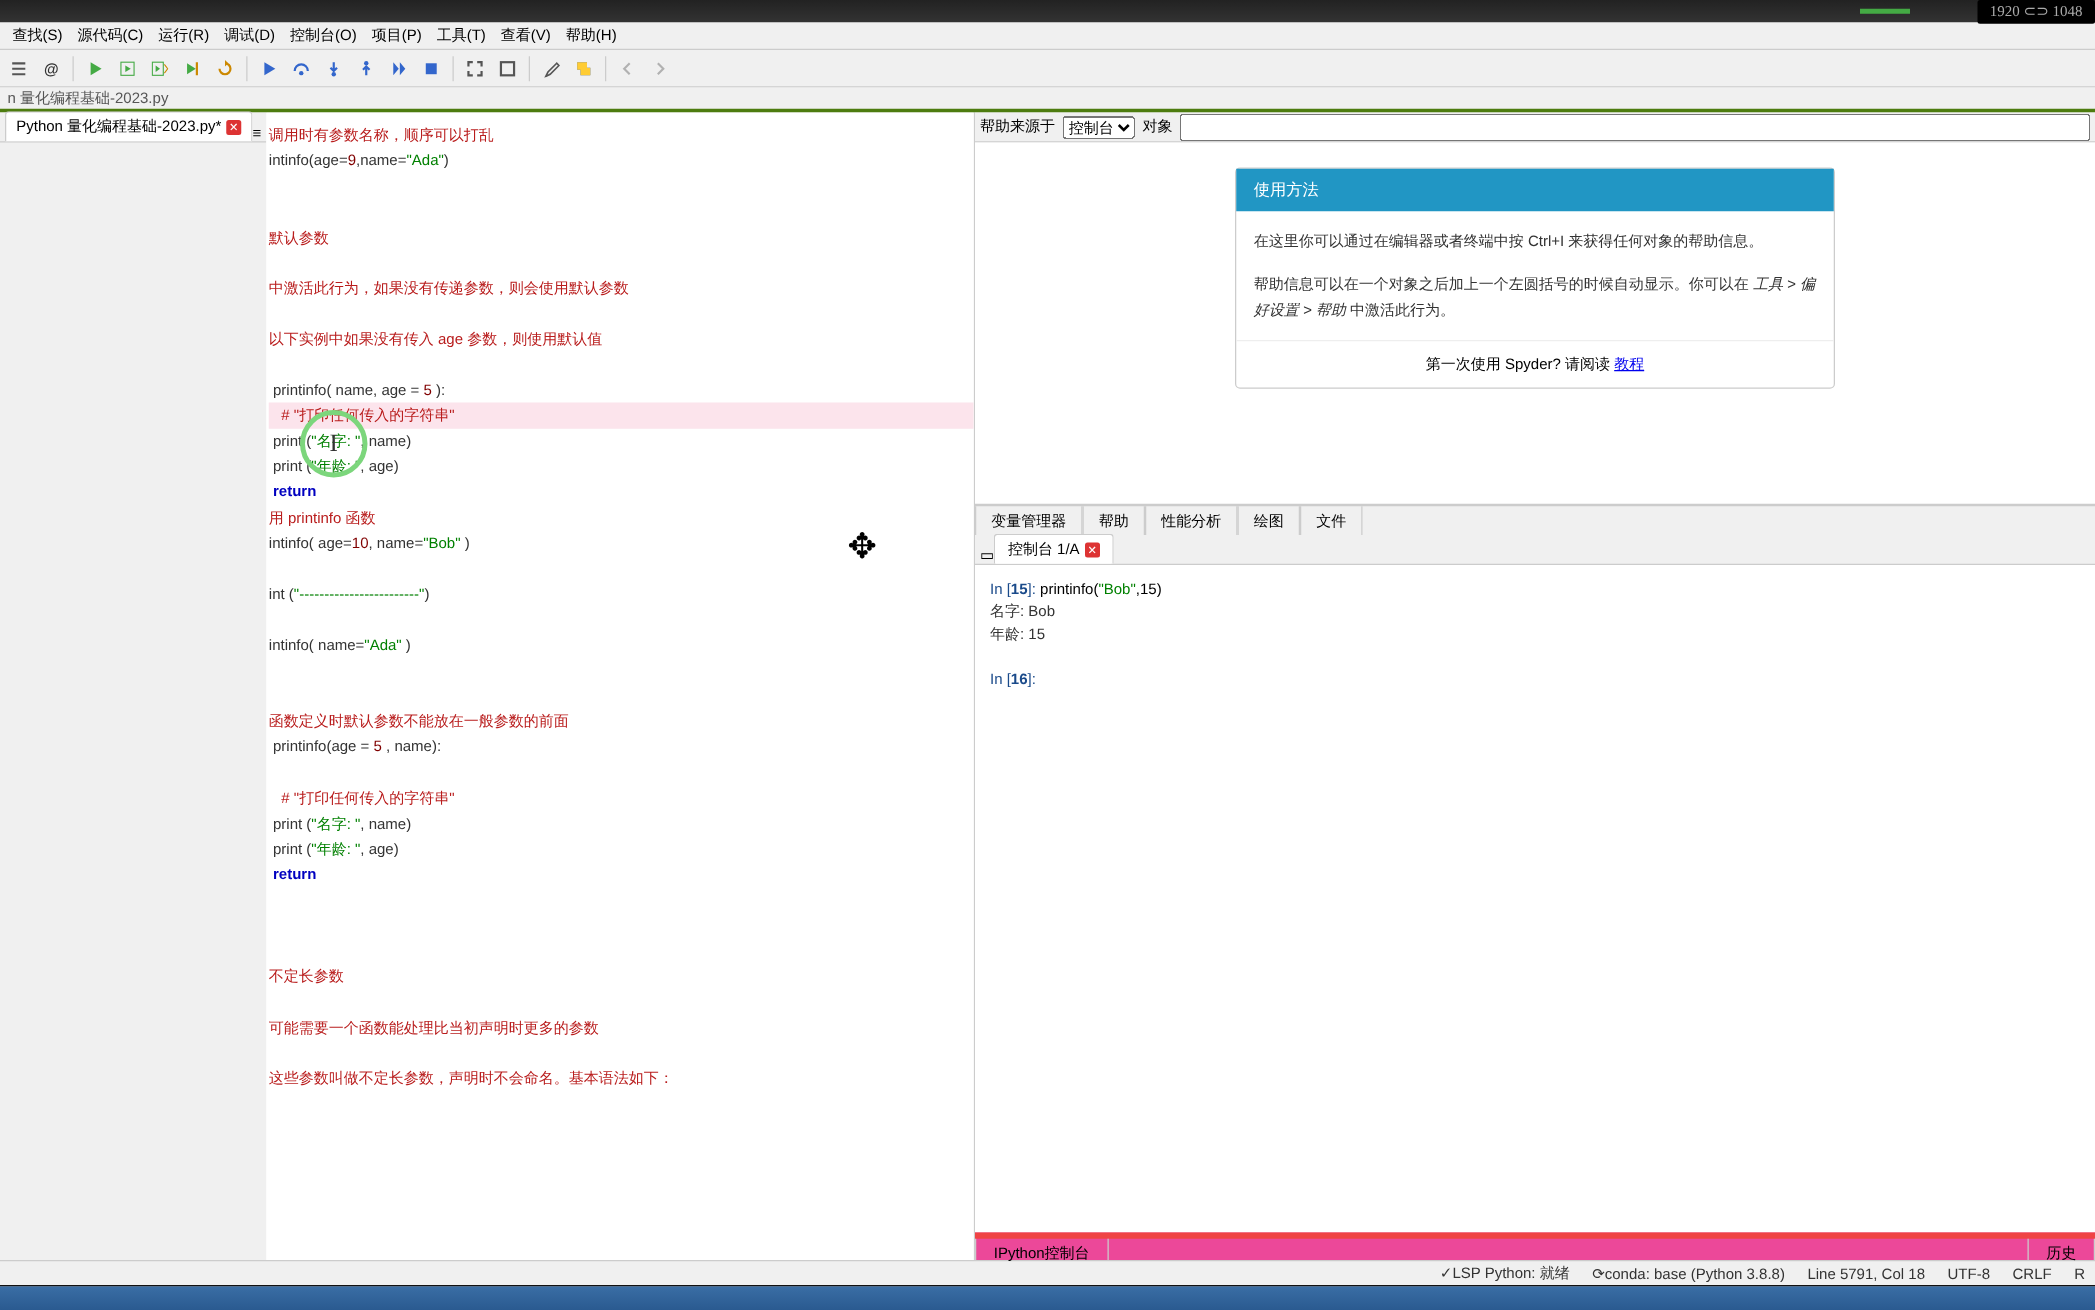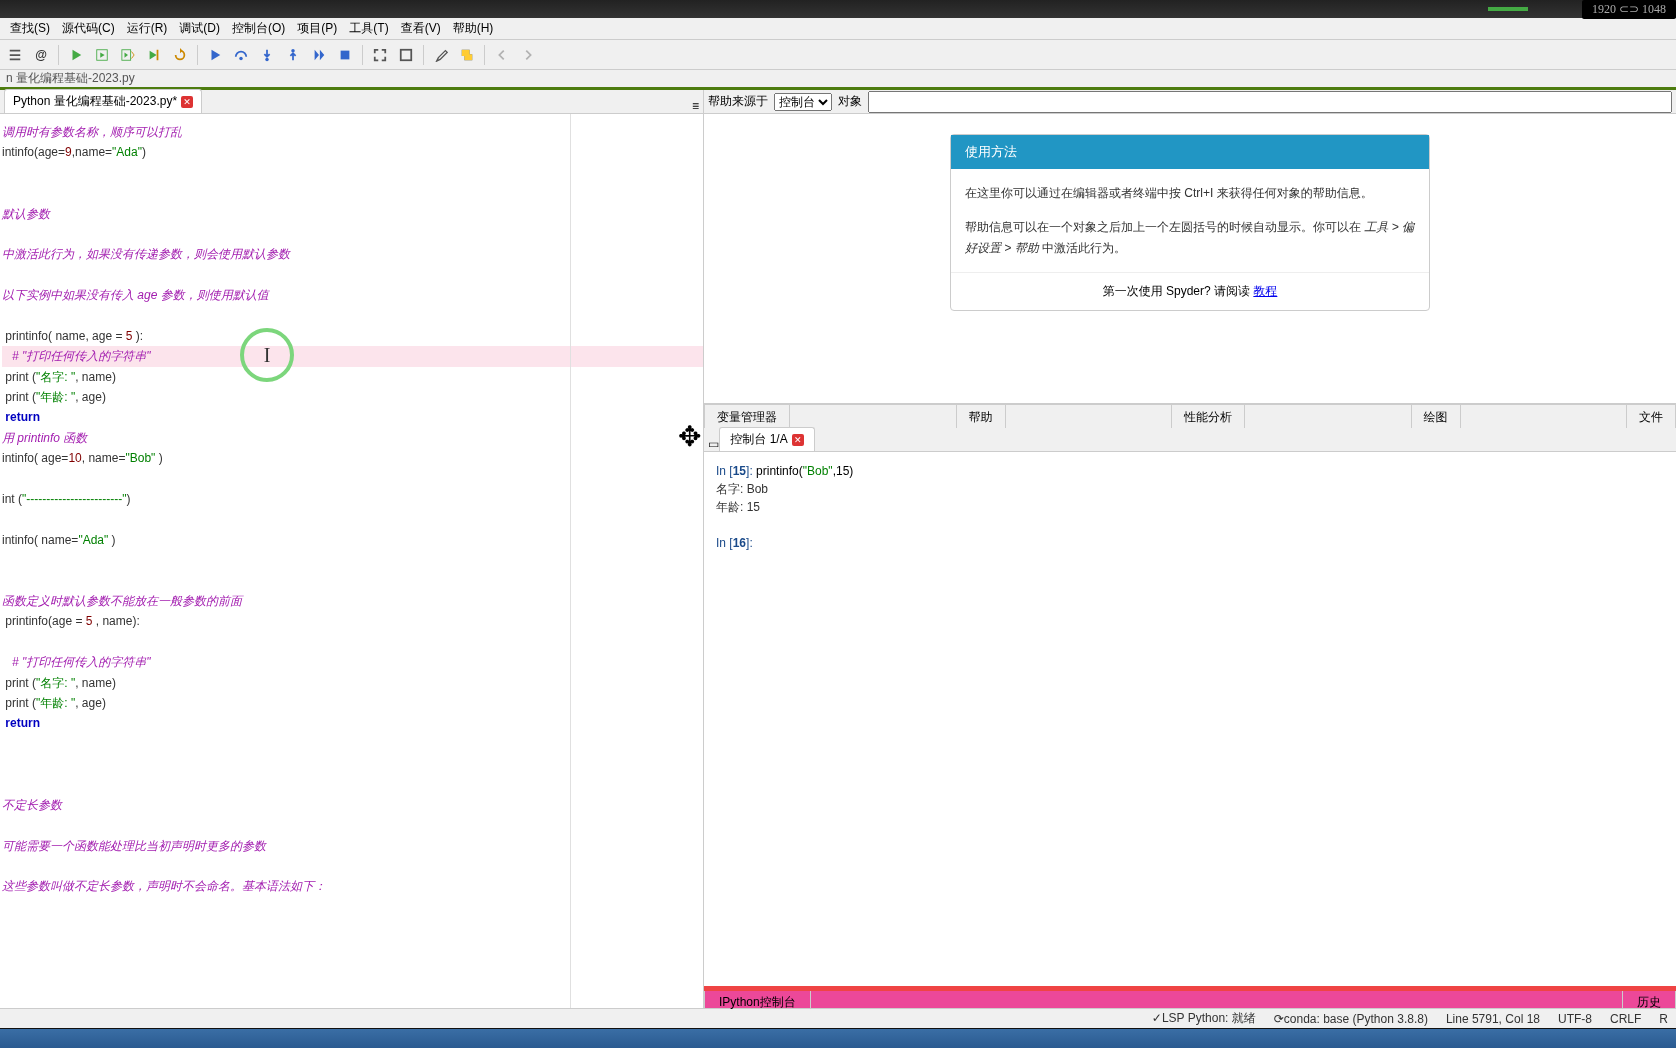--- a/index.html
+++ b/index.html
@@ -8,44 +8,44 @@
 .titlebar .res-badge{background:#000;color:#aaa;padding:2px 10px;border-radius:2px;position:absolute;right:0;top:0;font-family:Liberation Serif, serif}
 .titlebar .progress{width:40px;height:4px;background:#4a4;margin-right:140px}
 .menubar{height:22px;background:#f0f0f0;border-bottom:1px solid #ccc;display:flex;align-items:center;padding:0 4px}
 .menubar .menu-item{padding:2px 6px;cursor:pointer}
 .toolbar{height:30px;background:#f0f0f0;border-bottom:1px solid #ccc;display:flex;align-items:center;padding:0 4px;gap:4px}
 .toolbar .tbtn{width:22px;height:22px;display:flex;align-items:center;justify-content:center;cursor:pointer;border-radius:2px}
 .toolbar .sep{width:1px;height:20px;background:#ccc;margin:0 2px}
 .toolbar .path{flex:1;color:#333;padding-left:8px}
 .breadcrumb{height:20px;background:#f0f0f0;border-bottom:3px solid #4d7c0f;display:flex;align-items:center;padding:0 6px;font-size:11px;color:#555}
 .main{display:flex;height:calc(100% - 18px - 22px - 30px - 20px - 20px - 20px)}
-.editor-pane{width:704px;display:flex;flex-direction:column;border-right:1px solid #ccc}
+.editor-pane{width:780px;display:flex;border-right:1px solid #ccc}
 .editor-tabs{height:24px;background:#f0f0f0;border-bottom:1px solid #ccc;display:flex;align-items:flex-end;padding-left:4px}
 .editor-tab{background:#fff;border:1px solid #ccc;border-bottom:none;padding:3px 8px;font-size:11px;display:flex;align-items:center;gap:4px;border-radius:3px 3px 0 0}
 .editor-tab .close{width:12px;height:12px;background:#d33;color:#fff;font-size:9px;display:flex;align-items:center;justify-content:center;border-radius:2px;cursor:pointer}
 .editor-body{flex:1;background:#fff;padding:8px 0 8px 2px;font-family:"Consolas","Courier New",monospace;font-size:14px;line-height:1.7;overflow:hidden;position:relative}
 .editor-body .line{white-space:pre;color:#333}
 .editor-body .gutter-edge{position:absolute;left:570px;top:0;bottom:0;width:1px;background:#e0e0e0}
-.code-comment{color:#a21caf;font-style:italic}
+.code-comment{color:#b91c1c;}
 .code-kw{color:#0000c0;font-weight:bold}
 .code-str{color:#008000}
 .code-num{color:#800000}
 .code-fn{font-weight:normal}
 .hl-line{background:#fce4ec}
 .side{flex:1;display:flex;flex-direction:column}
 .help-header{height:24px;background:#f0f0f0;border-bottom:1px solid #ccc;display:flex;align-items:center;padding:0 4px;gap:6px}
 .help-header select{font-size:12px}
 .help-header input{flex:1;font-size:12px;padding:2px 4px}
 .help-body{flex:1;background:#fff;padding:20px 70px 32px 70px;position:relative;border-bottom:1px solid #ccc}
 .help-card{background:#fff;border:1px solid #ccc;border-radius:4px;max-width:480px;margin:0 auto}
 .help-card-title{background:#2196c4;color:#fff;padding:8px 14px;font-size:13px}
 .help-card-body{padding:14px;font-size:13px;line-height:1.7;color:#333}
 .help-card-body .path-em{font-style:italic}
 .help-card-footer{text-align:center;padding:10px;border-top:1px solid #eee;font-size:13px}
-.help-tabs{height:24px;background:#f0f0f0;border-top:1px solid #ccc;display:flex;justify-content:space-between}
+.help-tabs{height:24px;background:#f0f0f0;border-top:1px solid #ccc;display:flex;justify-content:flex-start}
 .help-tabs .htab{padding:4px 12px;border:1px solid #ccc;border-top:none;border-bottom:none;cursor:pointer}
 .console-tabs{height:24px;background:#f0f0f0;border-bottom:1px solid #ccc;display:flex;align-items:flex-end;padding-left:4px}
 .console-tab{background:#fff;border:1px solid #ccc;border-bottom:none;padding:3px 10px;font-size:11px;display:flex;align-items:center;gap:4px;border-radius:3px 3px 0 0}
 .console-body{flex:1;background:#fff;padding:10px 12px;font-family:"Consolas",monospace;font-size:14px;line-height:1.5;overflow:hidden}
 .console-body .cprompt{color:#1a4a8a}
 .console-body .cprompt .cnum{font-weight:bold;color:#1a4a8a}
 .console-body .cstr{color:#008000}
 .console-body .cout{color:#333}
 .console-bottom-tabs{height:22px;background:#ec4899;border-top:5px solid #ef4444;display:flex;justify-content:space-between}
 .console-bottom-tabs .cbtab{padding:3px 14px;border-left:1px solid #ccc;border-right:1px solid #ccc;cursor:pointer}

